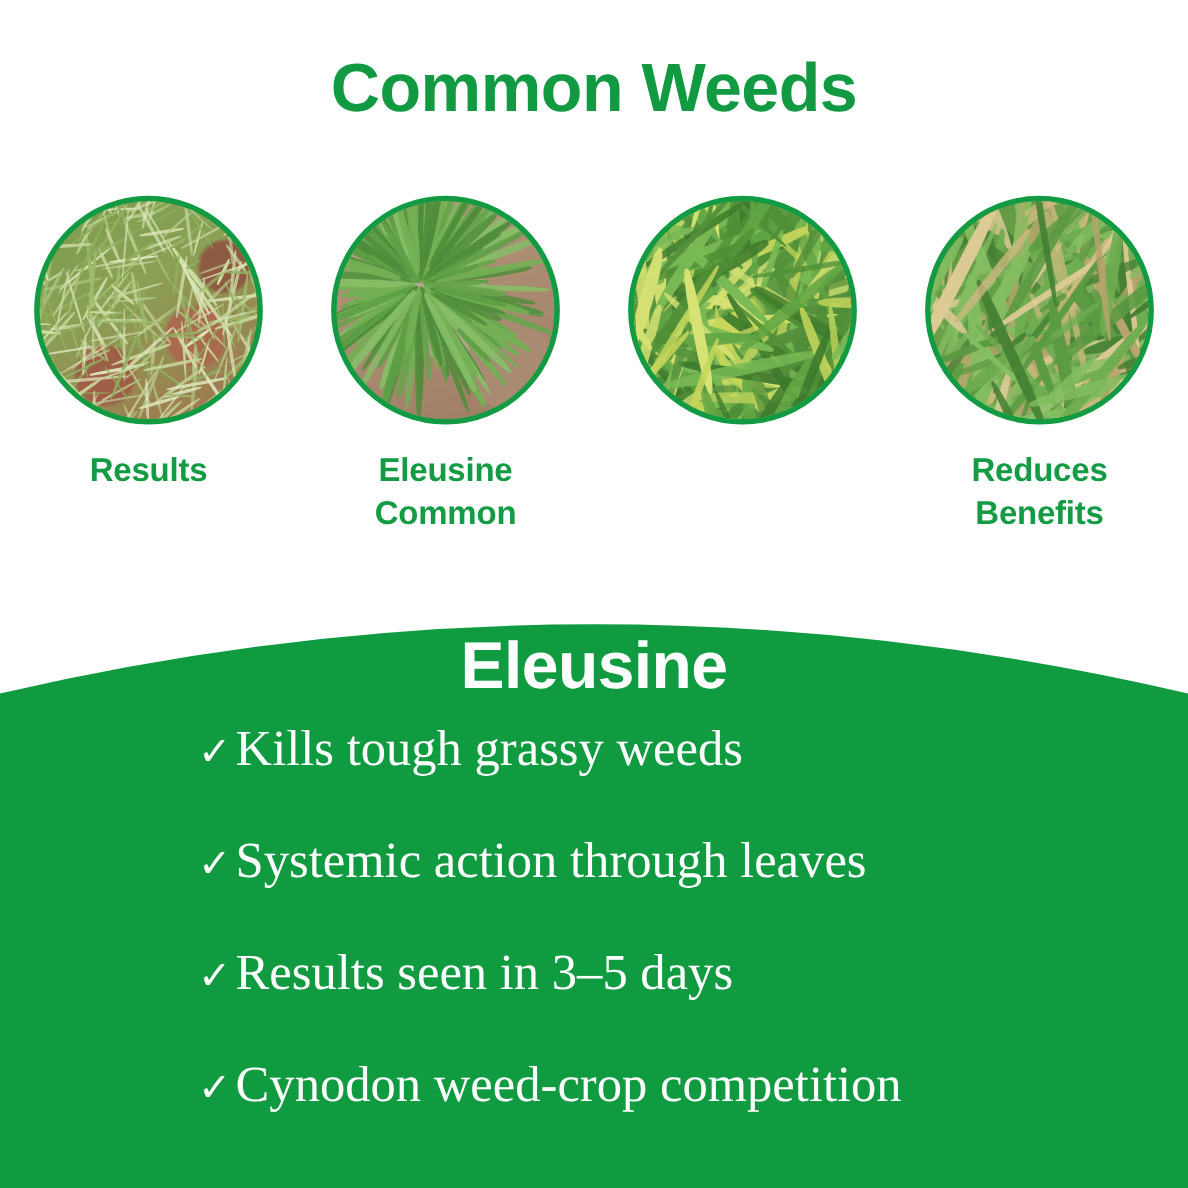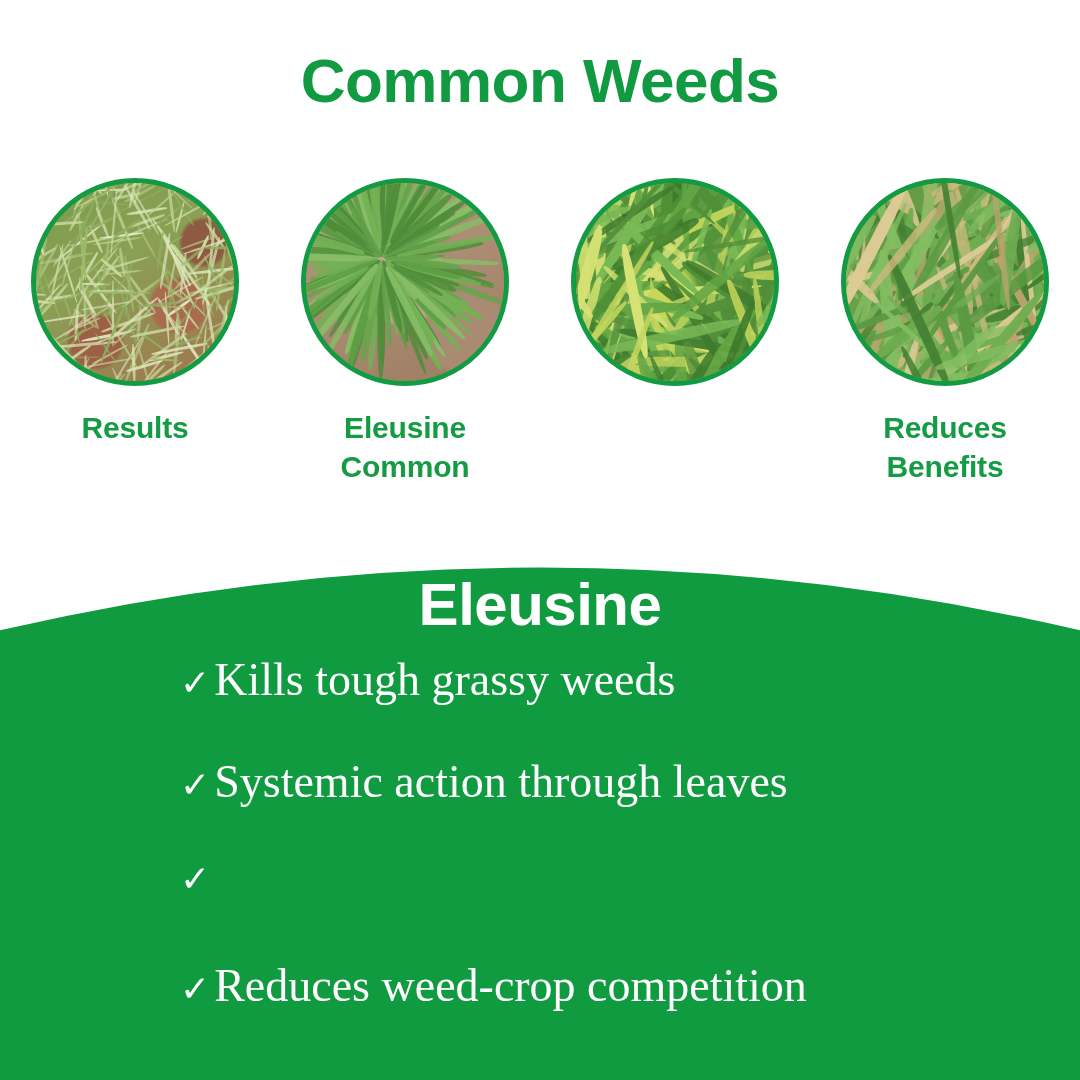--- a/index.html
+++ b/index.html
@@ -1228,20 +1228,21 @@
     <li class="benefit">
       <span class="check">✓</span>
       <span class="btext">Kills tough grassy weeds</span>
     </li>
     <li class="benefit">
       <span class="check">✓</span>
       <span class="btext">Systemic action through leaves</span>
     </li>
     <li class="benefit">
       <span class="check">✓</span>
+      <span class="btext">Results seen in 3–5 days</span>
     </li>
     <li class="benefit">
       <span class="check">✓</span>
-      <span class="btext">Reduces weed-crop competition</span>
+      <span class="btext">Cynodon weed-crop competition</span>
     </li>
   </ul>
 
 </div>
 
 </body></html>

